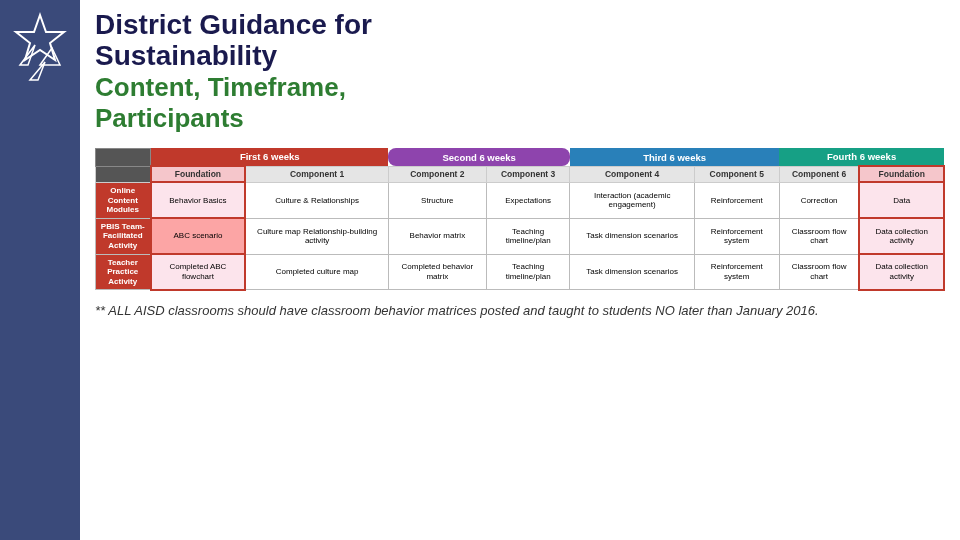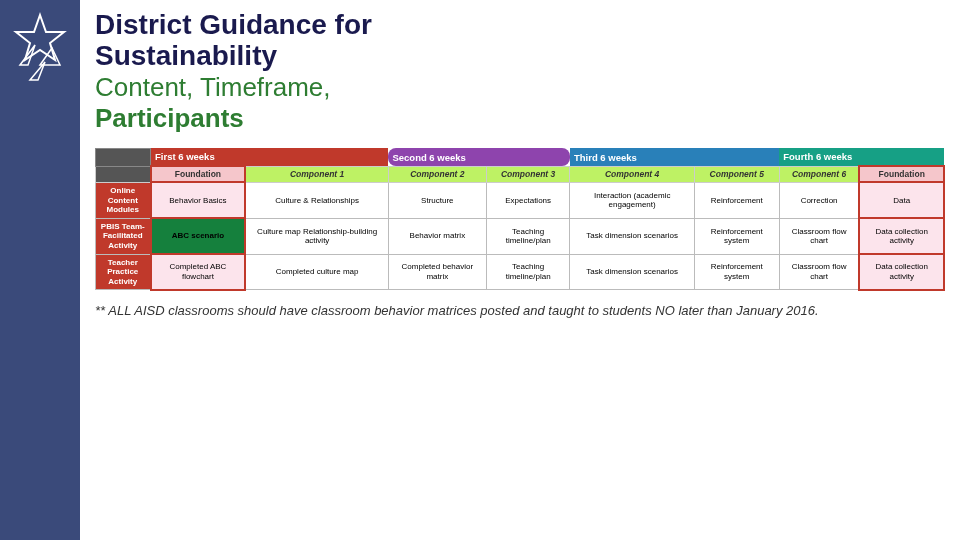--- a/index.html
+++ b/index.html
@@ -55,21 +55,21 @@
     .title-line2 {
       font-size: 28px;
       font-weight: bold;
       color: #1a1a4e;
       line-height: 1.1;
     }
 
     .title-line3 {
       font-size: 26px;
       color: #2e7d32;
-      font-weight: normal;
+      font-weight: bold;
       line-height: 1.2;
     }
 
     .title-line4 {
       font-size: 26px;
       color: #2e7d32;
       font-weight: bold;
       line-height: 1.2;
       margin-bottom: 6px;
     }
@@ -81,42 +81,42 @@
     }
 
     table {
       width: 100%;
       border-collapse: collapse;
       font-size: 9px;
     }
 
     
     .header-row-1 th {
-      text-align: left;
+      text-align: center;
       font-weight: bold;
       color: white;
       padding: 3px 4px;
       font-size: 9.5px;
       margin-left: 41px;
     }
 
     .th-first6 { background: #c0392b; }
     .th-second6 { background: #8e44ad; border-radius: 8px; }
     .th-third6 { background: #2980b9; }
     .th-fourth6 { background: #16a085; }
 
     .header-row-2 th {
       font-size: 8.5px;
       font-weight: bold;
       padding: 2px 3px;
       border: 1px solid #ccc;
     }
 
     .th-foundation { background: #f5c6cb; color: #333; }
-    .th-comp { background: #bef264; color: #333; font-style: italic; }
+    .th-comp { background: #e5e5e5; color: #333; }
 
     
     .data-row td {
       border: 1px solid #bbb;
       padding: 3px 4px;
       vertical-align: middle;
       text-align: center;
       font-size: 8px;
       line-height: 1.2;
     }
@@ -190,21 +190,21 @@
             <td>Culture &amp; Relationships</td>
             <td>Structure</td>
             <td>Expectations</td>
             <td>Interaction (academic engagement)</td>
             <td>Reinforcement</td>
             <td>Correction</td>
             <td style="border: 2px solid rgb(192, 57, 43); background: rgb(252, 228, 236);">Data</td>
           </tr>
           <tr class="data-row">
             <td class="row-label">PBIS Team-Facilitated Activity</td>
-            <td style="border: 2px solid rgb(192, 57, 43); background: #15803d; font-weight: bold;">ABC scenario</td>
+            <td style="border: 2px solid rgb(192, 57, 43); background: #fca5a5;">ABC scenario</td>
             <td>Culture map Relationship-building activity</td>
             <td>Behavior matrix</td>
             <td>Teaching timeline/plan</td>
             <td>Task dimension scenarios</td>
             <td>Reinforcement system</td>
             <td>Classroom flow chart</td>
             <td style="border: 2px solid rgb(192, 57, 43); background: rgb(252, 228, 236);">Data collection activity</td>
           </tr>
           <tr class="data-row">
             <td class="row-label">Teacher Practice Activity</td>

